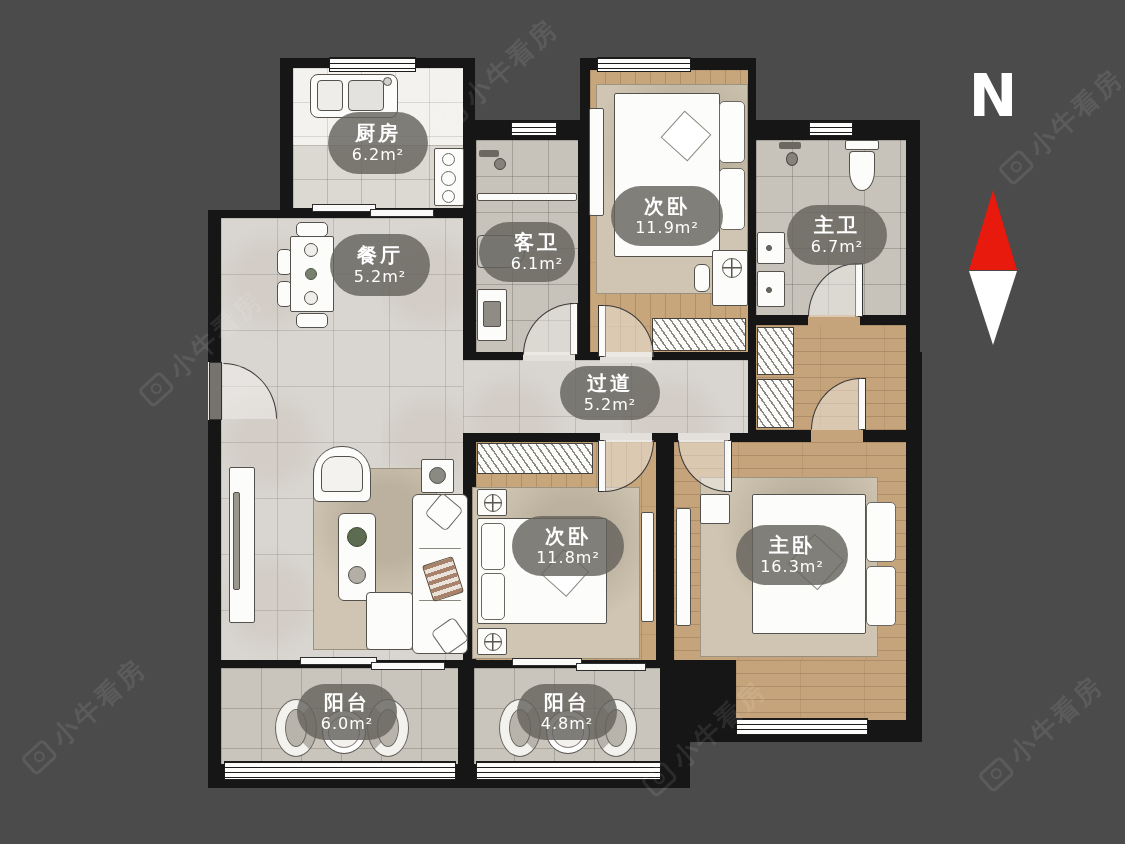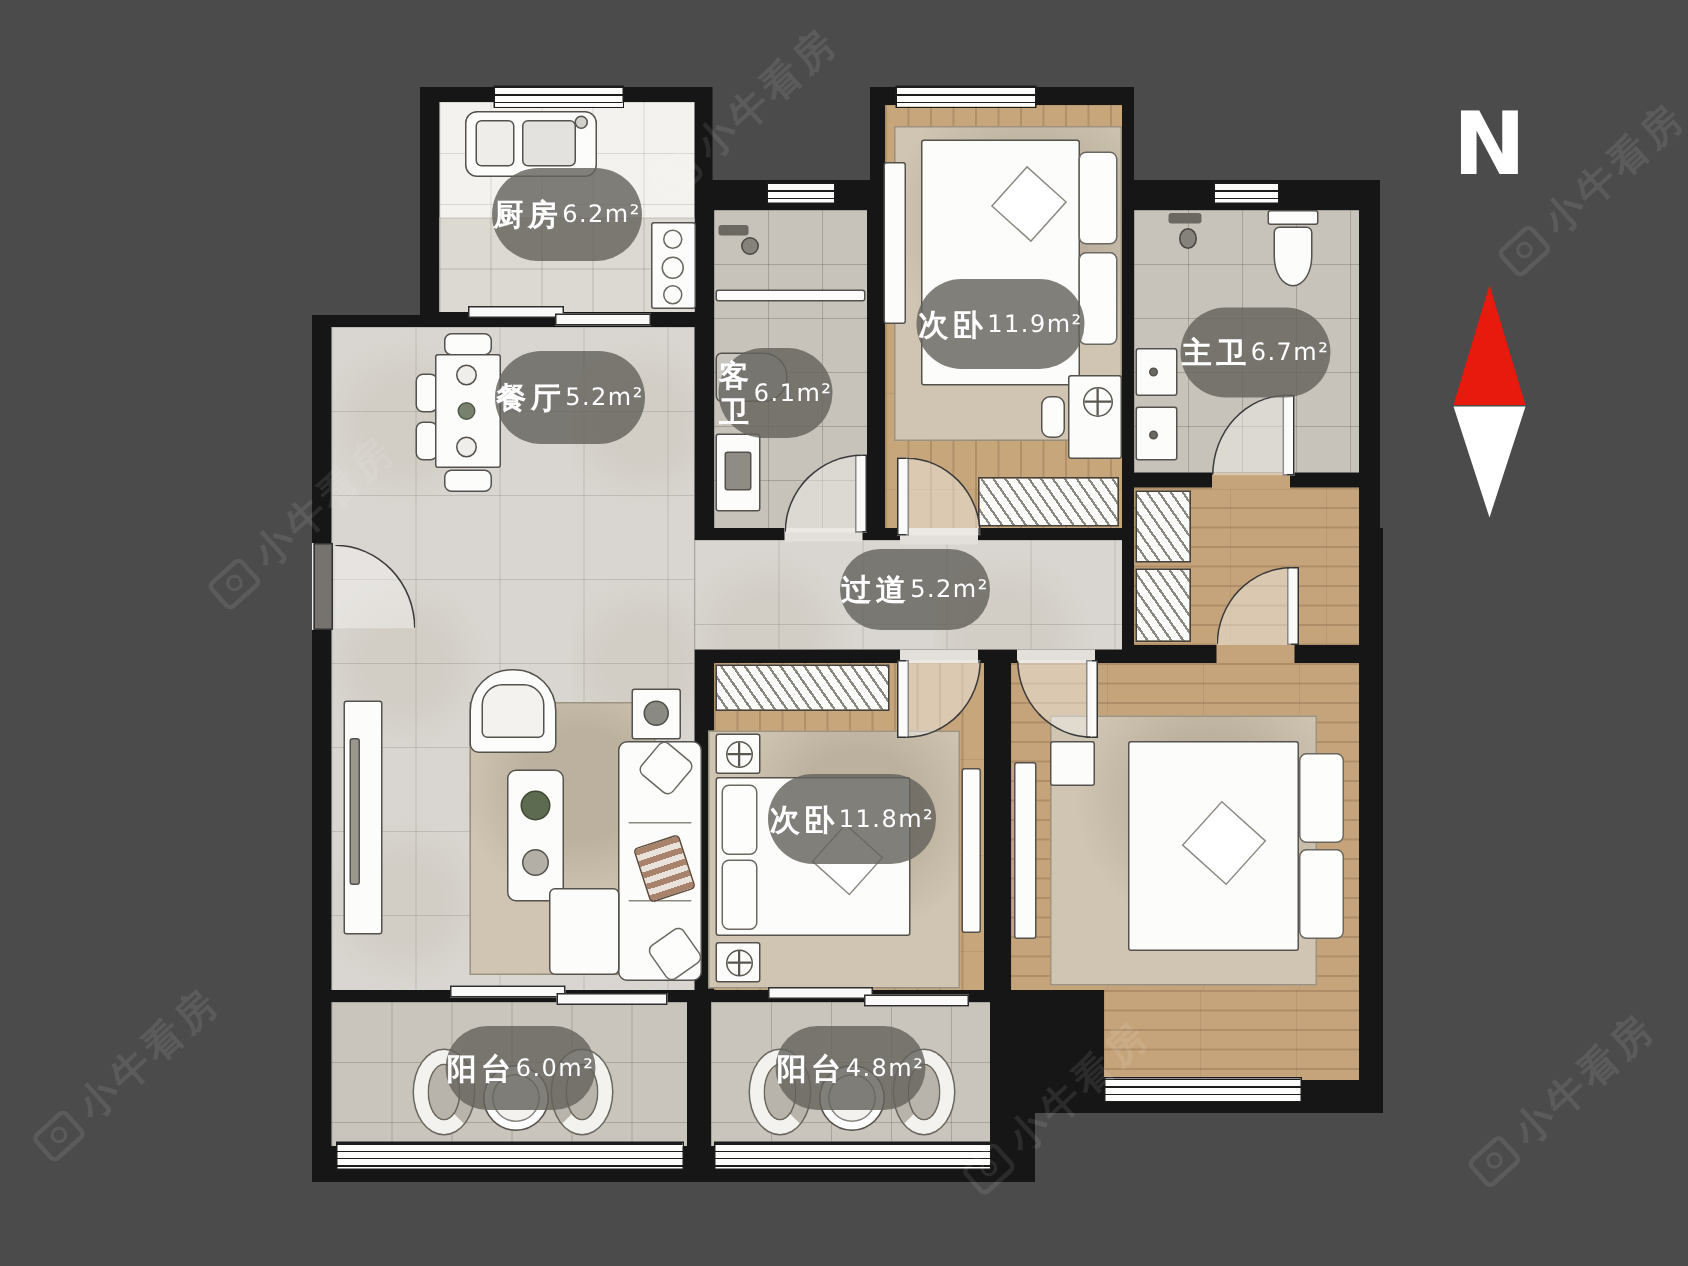--- a/index.html
+++ b/index.html
@@ -43,21 +43,21 @@
   .slidep{position:absolute;z-index:5;background:#fafaf8;border:1px solid #2e2e2e;}
   .furn{position:absolute;z-index:4;background:#fcfcfa;border:1px solid #55524d;border-radius:2px;box-sizing:border-box;}
   .rug{position:absolute;z-index:3;background:#cfc5b2;border:1px solid rgba(115,105,88,.55);
     background-image:radial-gradient(circle at 60% 30%, rgba(150,140,120,.35) 0 25%, transparent 55%);}
   .pillow{position:absolute;z-index:5;background:#fdfdfc;border:1px solid #6b6862;border-radius:5px;}
   .hatch{position:absolute;z-index:4;border:1px solid #45423e;box-sizing:border-box;
     background:repeating-linear-gradient(55deg,#fbfbfa 0 5px,#8b8881 5px 6.5px);}
   .arc{position:absolute;z-index:5;background:rgba(246,245,241,.45);border:1.6px solid transparent;box-sizing:border-box;}
   .leaf{position:absolute;z-index:5;background:#fbfbf9;border:1px solid #333;box-sizing:border-box;}
   .pill{position:absolute;z-index:6;background:rgba(101,99,93,.82);border-radius:32px;color:#fff;
-    display:flex;flex-direction:row;align-items:center;justify-content:center;line-height:1.2;text-align:center;}
+    display:flex;flex-direction:column;align-items:center;justify-content:center;line-height:1.2;text-align:center;}
   .pill .nm{font-size:20px;font-weight:bold;letter-spacing:3px;}
   .pill .ar{font-size:16px;letter-spacing:1px;}
   .dial{position:absolute;z-index:5;border:1.5px solid #5a5750;border-radius:50%;
     background-image:linear-gradient(#5a5750,#5a5750),linear-gradient(#5a5750,#5a5750);
     background-size:100% 1.5px,1.5px 100%;background-position:center;background-repeat:no-repeat;}
   .circ{border-radius:50%;}
   .wm{position:absolute;z-index:8;color:#ffffff;opacity:.09;display:flex;align-items:center;gap:8px;
       font-size:26px;font-weight:bold;letter-spacing:3px;transform:rotate(-42deg);white-space:nowrap;}
   .wm-ic{width:24px;height:18px;border:3px solid currentColor;border-radius:5px;display:flex;align-items:center;justify-content:center;}
   .wm-dot{width:7px;height:7px;border:2px solid currentColor;border-radius:50%;}
@@ -233,39 +233,43 @@
   <div class="furn circ" style="left:546px;top:710px;width:44px;height:44px;background:#f3f2ee;box-shadow:inset 0 0 0 5px #fff,inset 0 0 0 6px #8a877f;"></div>
 
   <div class="pill" style="left:328px;top:112px;width:100px;height:62px;">
     <span class="nm">厨房</span>
     <span class="ar">6.2m²</span>
   </div>
   <div class="pill" style="left:330px;top:234px;width:100px;height:62px;">
     <span class="nm">餐厅</span>
     <span class="ar">5.2m²</span>
   </div>
-  <div class="pill" style="left:479px;top:232px;width:76px;height:60px;">
+  <div class="pill" style="left:479px;top:222px;width:76px;height:60px;padding-left:20px;">
     <span class="nm">客卫</span>
     <span class="ar">6.1m²</span>
   </div>
   <div class="pill" style="left:611px;top:186px;width:112px;height:60px;">
     <span class="nm">次卧</span>
     <span class="ar">11.9m²</span>
   </div>
   <div class="pill" style="left:787px;top:205px;width:100px;height:60px;">
     <span class="nm">主卫</span>
     <span class="ar">6.7m²</span>
   </div>
   <div class="pill" style="left:560px;top:366px;width:100px;height:54px;">
     <span class="nm">过道</span>
     <span class="ar">5.2m²</span>
   </div>
   <div class="pill" style="left:512px;top:516px;width:112px;height:60px;">
     <span class="nm">次卧</span>
     <span class="ar">11.8m²</span>
+  </div>
+  <div class="pill" style="left:736px;top:525px;width:112px;height:60px;">
+    <span class="nm">主卧</span>
+    <span class="ar">16.3m²</span>
   </div>
   <div class="pill" style="left:297px;top:684px;width:100px;height:56px;">
     <span class="nm">阳台</span>
     <span class="ar">6.0m²</span>
   </div>
   <div class="pill" style="left:517px;top:684px;width:100px;height:56px;">
     <span class="nm">阳台</span>
     <span class="ar">4.8m²</span>
   </div>
 

